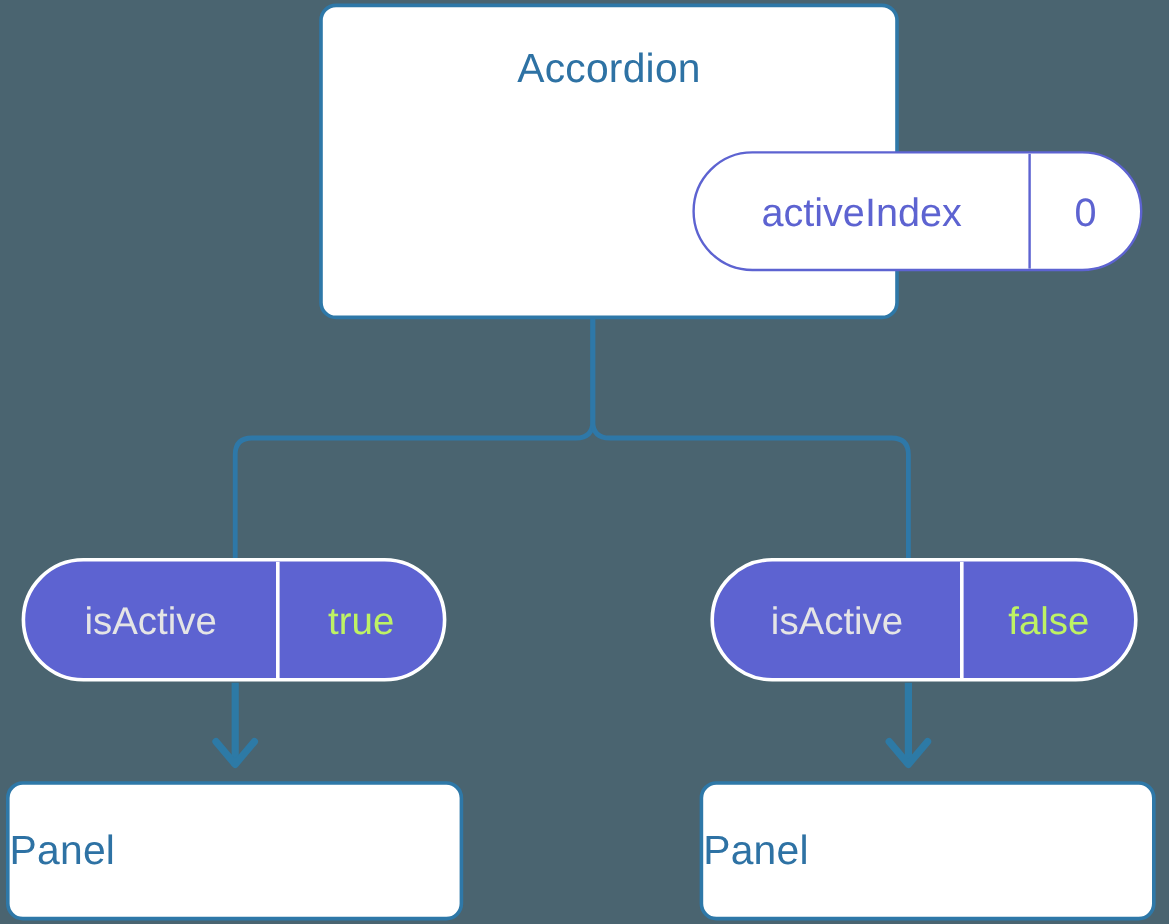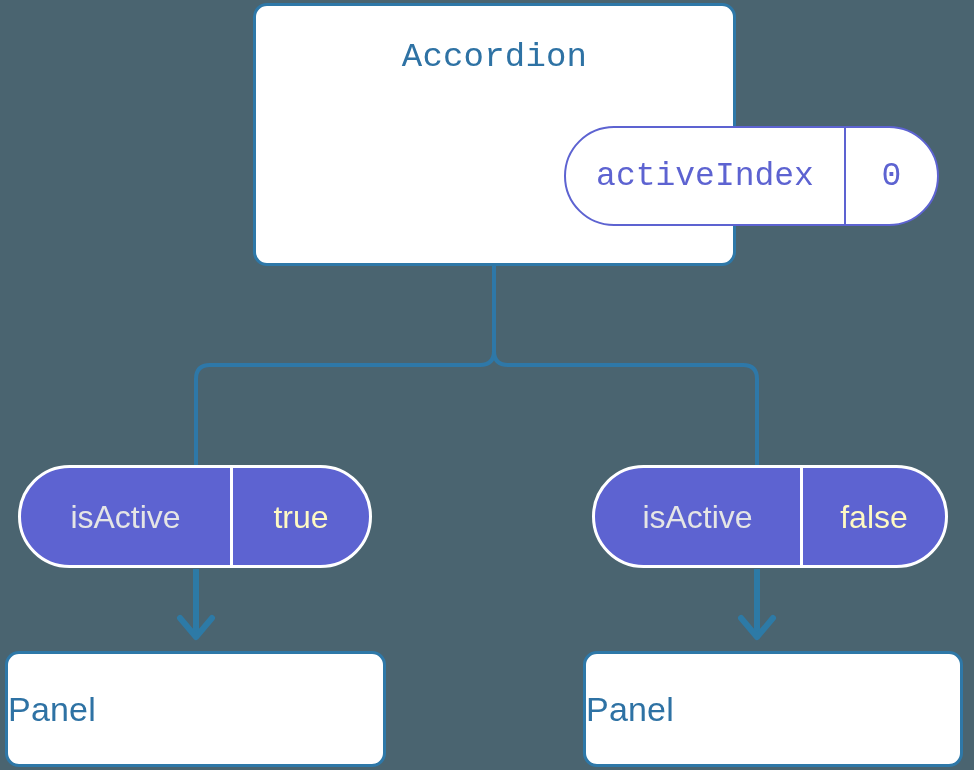--- a/index.html
+++ b/index.html
@@ -44,28 +44,27 @@
   .card-title {
     color: #2e72a4;
     font-size: 34px;
     font-weight: 400;
     letter-spacing: 0.2px;
     line-height: 1;
   }
 
   
   #accordion-card {
-    left: 253px;
+    left: 266px;
     top: 3px;
     width: 483px;
     height: 263px;
     flex-direction: column;
     justify-content: flex-start;
     padding-top: 34px;
-    font-family: Liberation Mono, monospace;
   }
   #accordion-card .card-title {
     margin-bottom: 28px;
   }
 
   
   #panel-left {
     left: 5px;
     top: 651px;
     width: 381px;
@@ -113,21 +112,21 @@
   
   .pill.filled {
     border: 3px solid #ffffff;
     background: #5d63d1;
   }
   .pill.filled .pill-key {
     color: #e5e5e5;
     border-right: 3px solid #ffffff;
   }
   .pill.filled .pill-val {
-    color: #fef9c3;
+    color: #bef264;
   }
 
   
   #pill-active-index {
     left: 308px;
     top: 120px;
     width: 375px;
     height: 100px;
   }
   #pill-active-index .pill-key {

